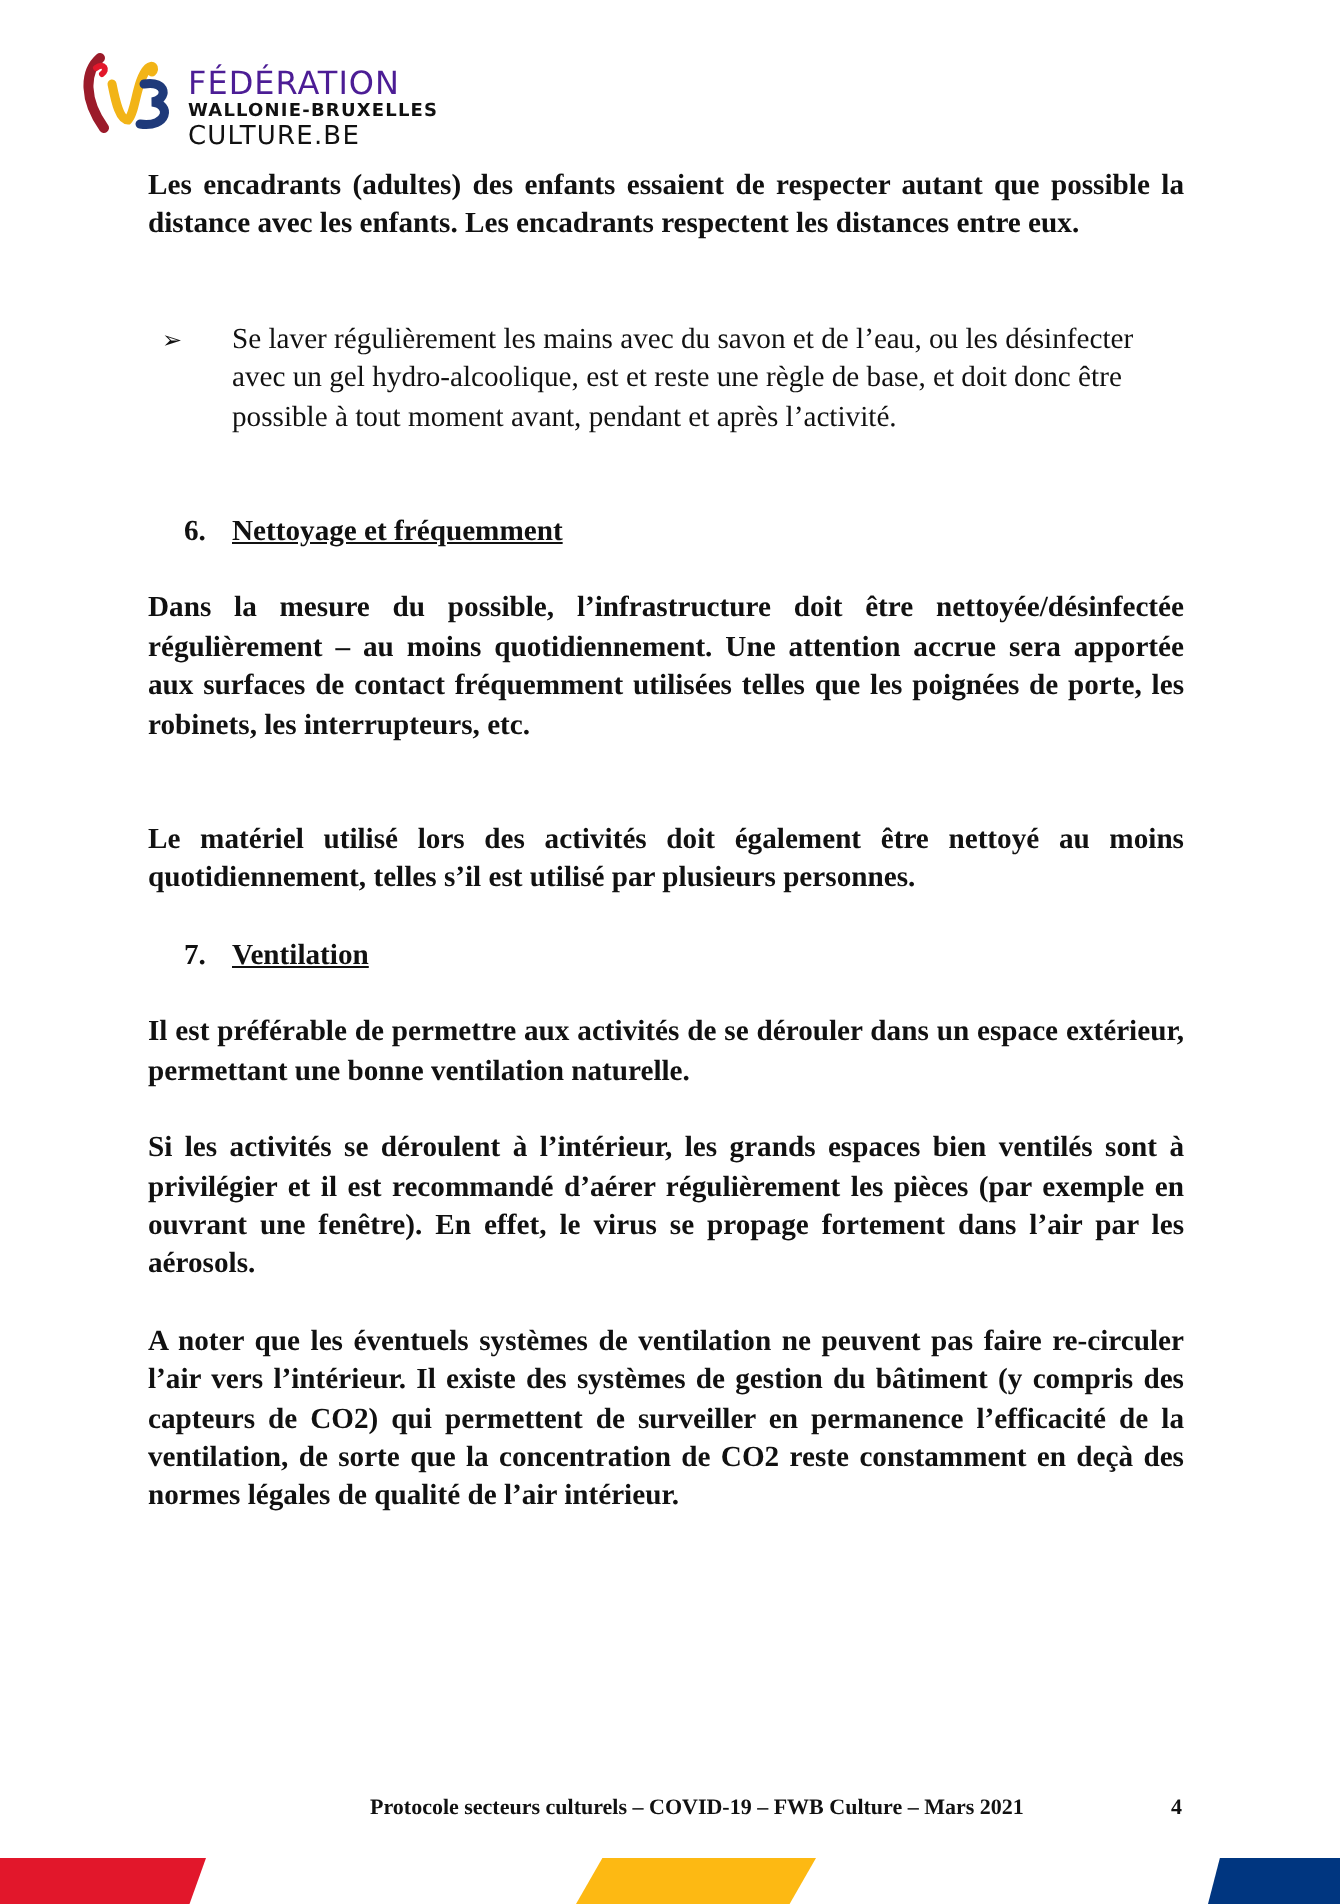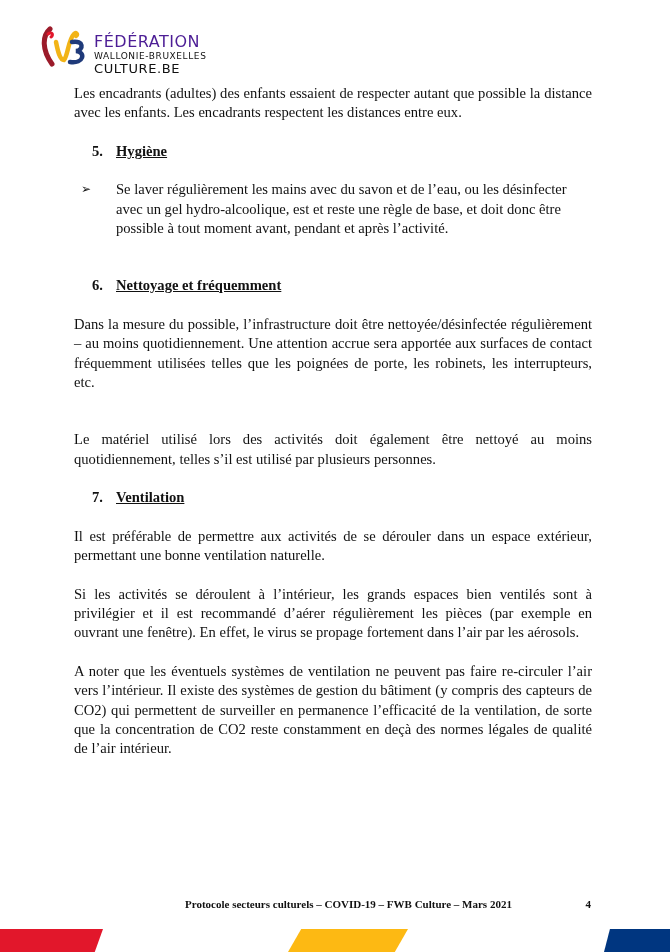--- a/index.html
+++ b/index.html
@@ -5,25 +5,25 @@
   html, body { margin: 0; padding: 0; }
   body {
     width: 670px; height: 952px; position: relative; overflow: hidden;
     background: #ffffff; color: #111111;
     font-family: "Liberation Serif", "DejaVu Serif", serif;
   }
   .logo { position: absolute; left: 38px; top: 24px; width: 190px; height: 46px; }
   .logo svg { position: absolute; left: 0; top: 2px; }
   .logo .brand { position: absolute; left: 56px; top: 10px; font-family: "DejaVu Sans", sans-serif; }
   .brand .l1 { font-size: 16px; font-weight: normal; letter-spacing: 0.5px; line-height: 16px; color: #4c1d95; }
-  .brand .l2 { font-size: 9px; font-weight: normal; letter-spacing: 0.6px; line-height: 12px; color: #111; }
+  .brand .l2 { font-size: 9px; font-weight: bold; letter-spacing: 0.6px; line-height: 12px; color: #111; }
   .brand .l3 { font-size: 13px; font-weight: normal; letter-spacing: 0.6px; line-height: 14px; color: #111; }
 
   .content { position: absolute; left: 74px; top: 84px; width: 518px; font-size: 14.6px; line-height: 19.4px; }
-  p { margin: 0; text-align: justify; }
+  p { margin: 0; text-align: justify; font-weight: bold; }
   .heading { margin: 0; font-weight: bold; font-size: 14.6px; padding-left: 18px; }
   .heading .num { display: inline-block; width: 24px; }
   .heading .ttl { text-decoration: underline; }
   .gap { height: 19px; }
   ul.bullets { list-style: none; margin: 0; padding: 0 0 0 40px; }
   ul.bullets li { position: relative; padding-left: 2px; text-align: left; }
   .bullet-icon { position: absolute; left: -33px; top: 0; font-size: 12px; }
 
   .footer { position: absolute; left: 185px; top: 898px; width: 410px; font-size: 11px; font-weight: bold; }
   .footer .pg { position: absolute; right: 4px; top: 0; }
@@ -47,23 +47,20 @@
     <div class="l1">FÉDÉRATION</div>
     <div class="l2">WALLONIE-BRUXELLES</div>
     <div class="l3">CULTURE.BE</div>
   </div>
 </div>
 
 <div class="content">
   <p>Les encadrants (adultes) des enfants essaient de respecter autant que possible la distance avec les enfants. Les encadrants respectent les distances entre eux.</p>
   <div class="gap"></div>
 
-  <h2 class="heading">
-    <span class="num">5.</span><span class="ttl">Hygiène</span>
-  </h2>
   <div class="gap"></div>
   <ul class="bullets">
     <li>
       <span class="bullet-icon">➢</span>
       <span>Se laver régulièrement les mains avec du savon et de l’eau, ou les désinfecter avec un gel hydro-alcoolique, est et reste une règle de base, et doit donc être possible à tout moment avant, pendant et après l’activité.</span>
     </li>
   </ul>
   <div class="gap"></div>
   <div class="gap"></div>
 

